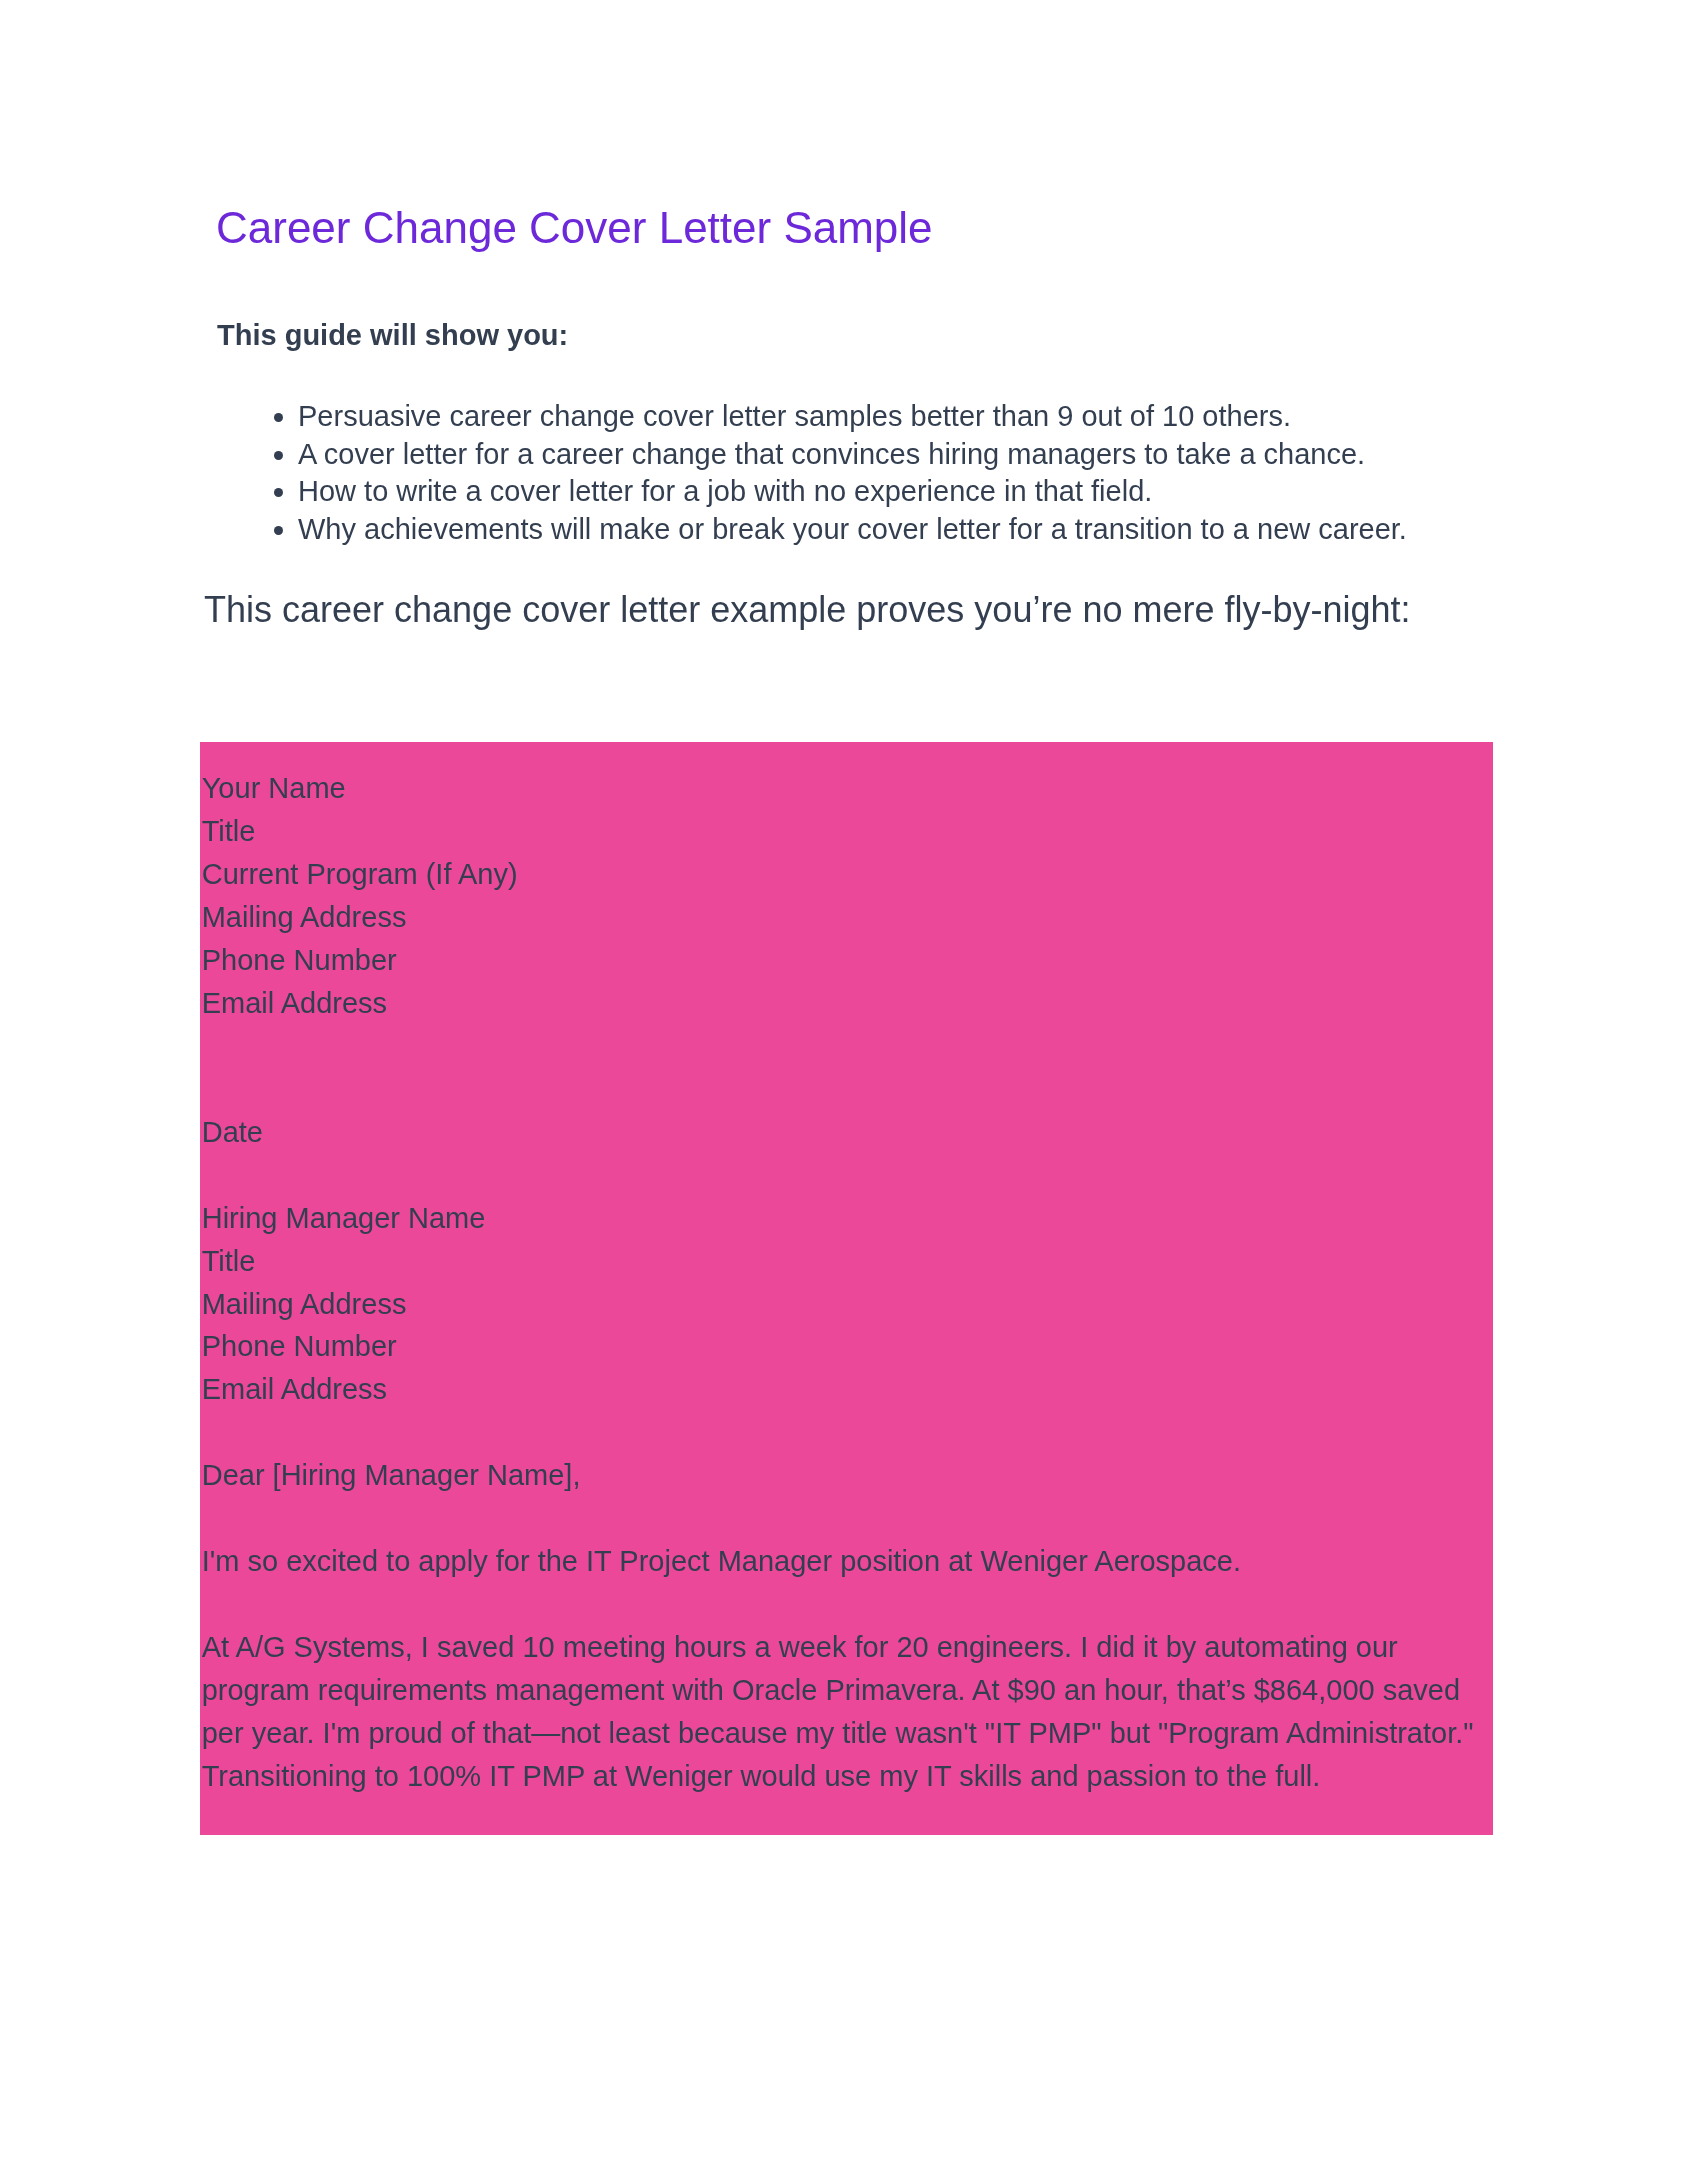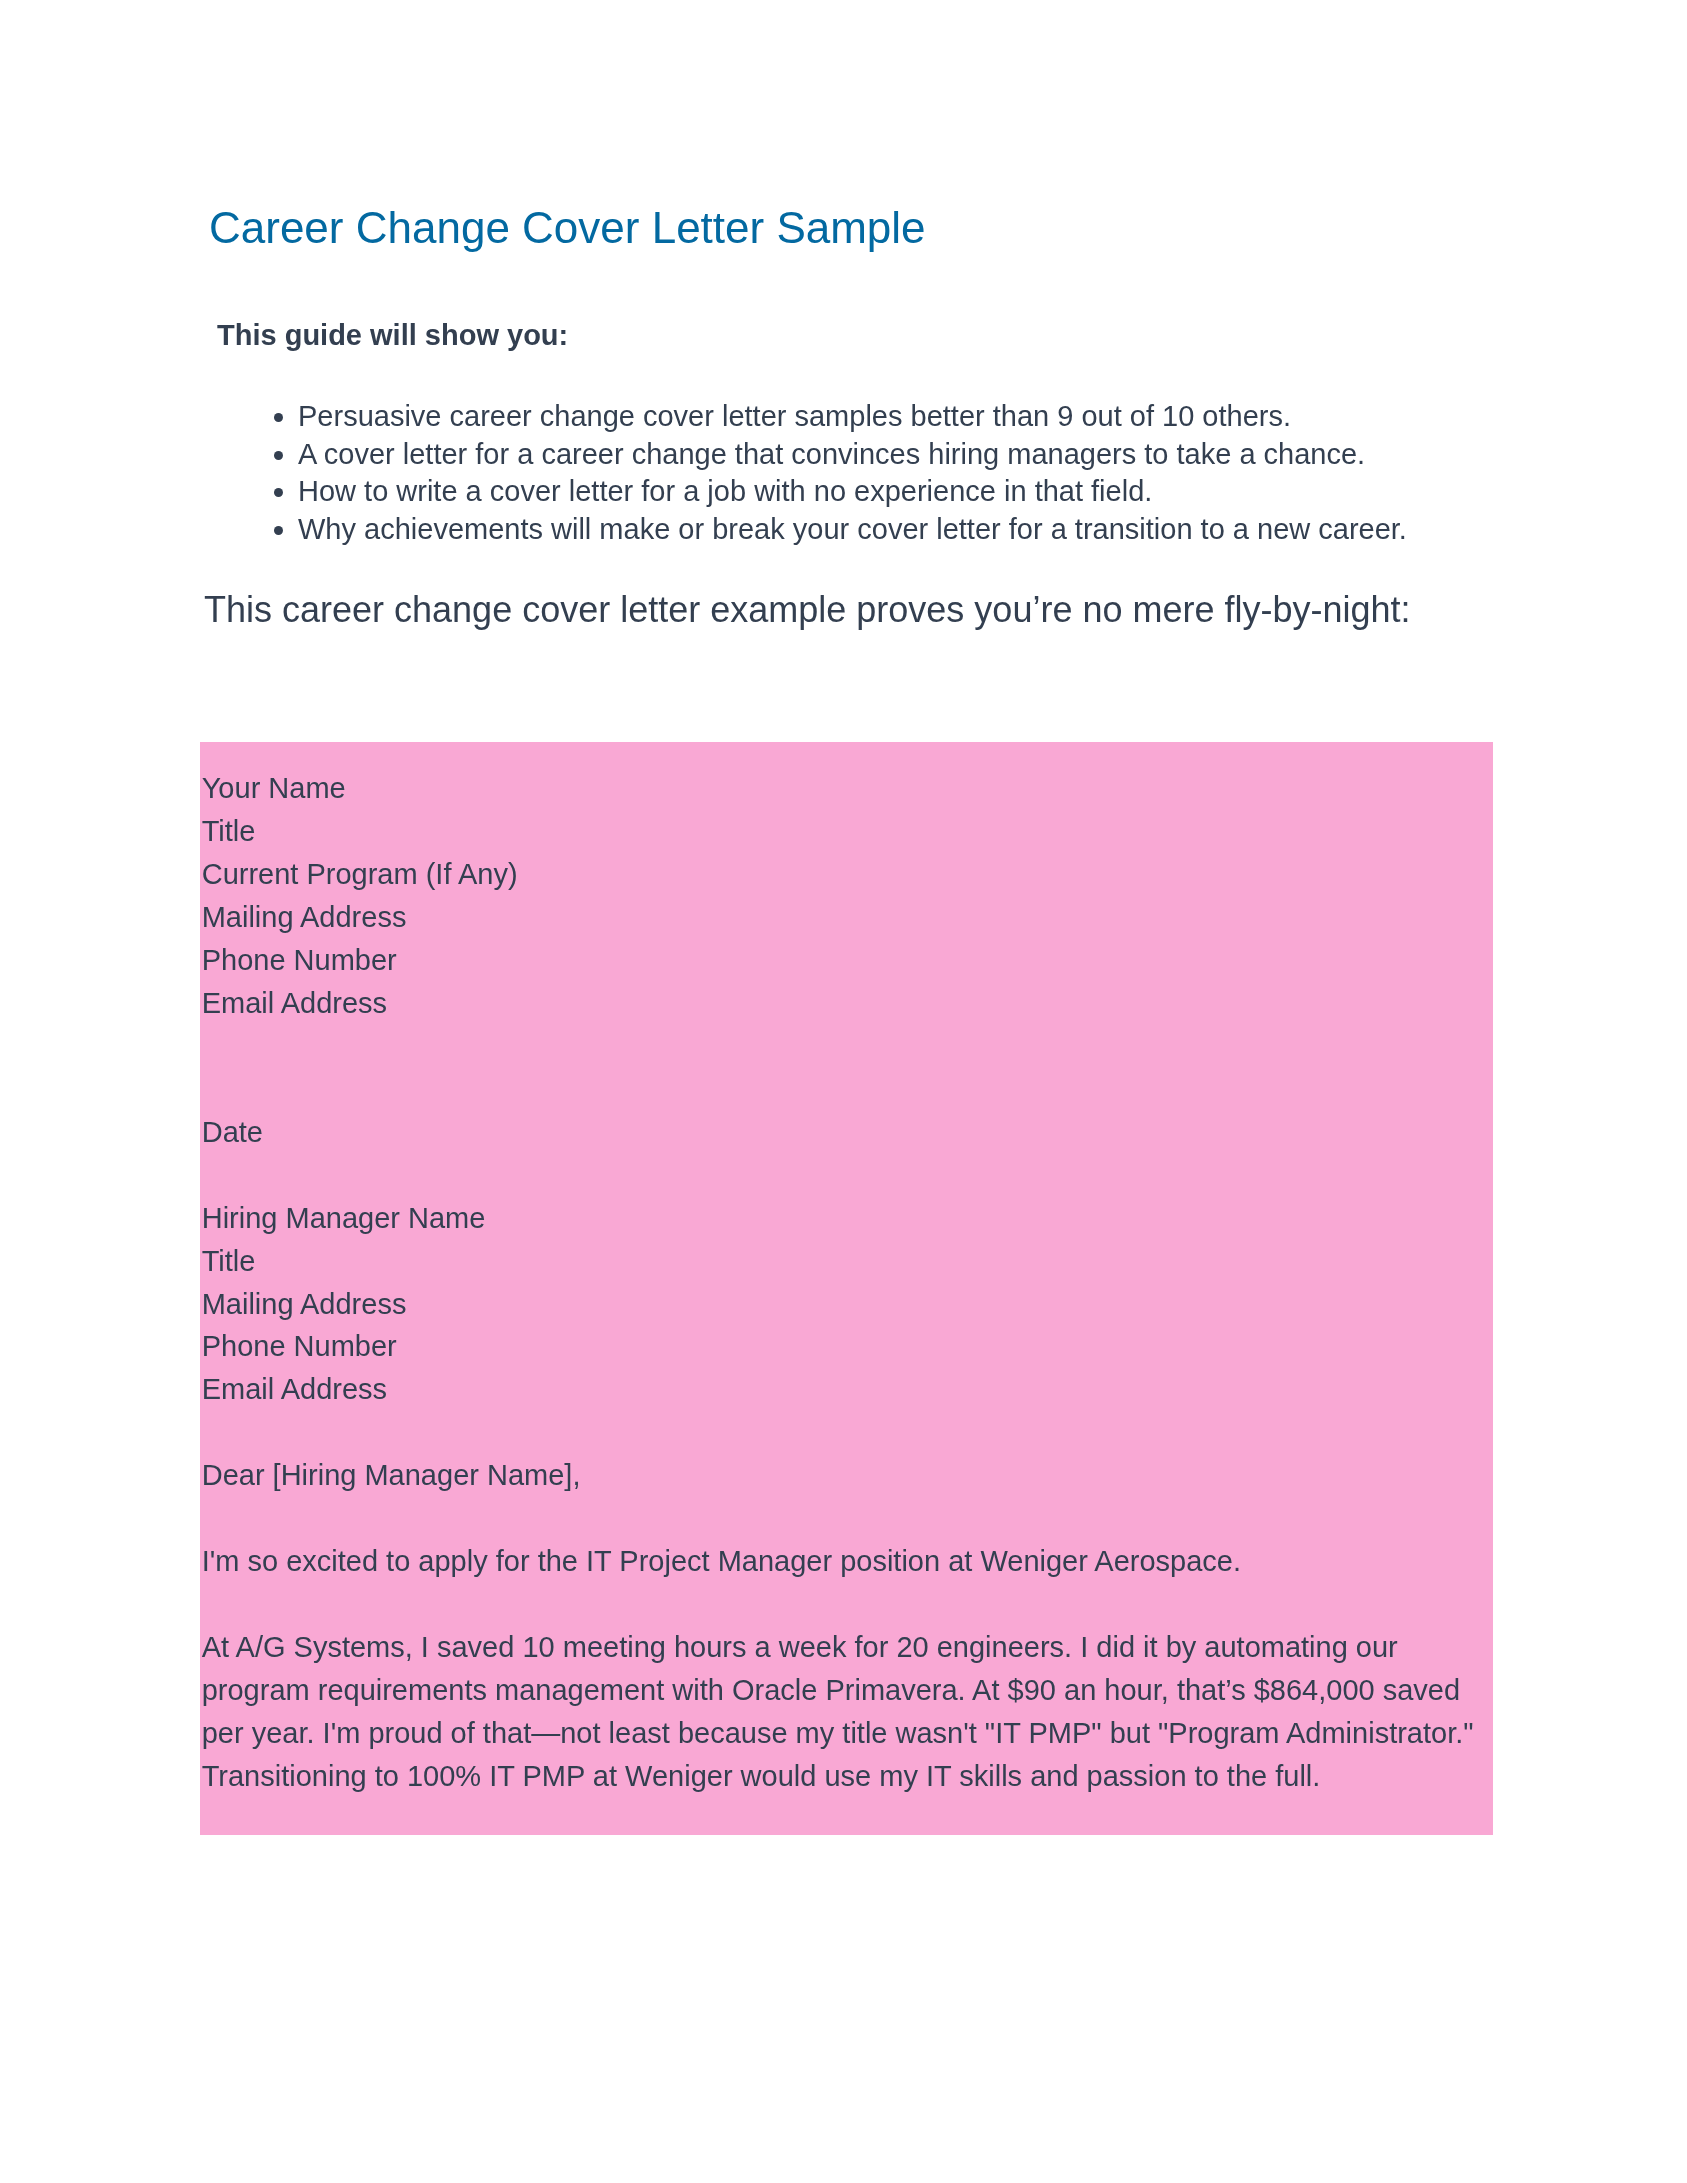--- a/index.html
+++ b/index.html
@@ -20,22 +20,22 @@
     box-sizing: border-box;
     width: 1687px;
   }
   .content {
     width: 1293px;
   }
   .doc-title {
     font-size: 44px;
     font-weight: 400;
     line-height: 1.15;
-    margin: 0 0 63px 9px;
-    color: #0369a1;
+    margin: 0 0 63px 16px;
+    color: #6d28d9;
   }
   .intro-heading {
     font-size: 29px;
     font-weight: 700;
     line-height: 1.25;
     margin: 0 0 45px 17px;
   }
   ul.guide-list {
     margin: 0 0 38px 0;
     padding-left: 98px;
@@ -45,21 +45,21 @@
   ul.guide-list li {
     margin: 0;
     padding: 0;
   }
   .lead-paragraph {
     font-size: 36px;
     line-height: 1.3;
     margin: 0 0 109px 4px;
   }
   .letter-box {
-    background: #f9a8d4;
+    background: #ec4899;
     width: 1293px;
     box-sizing: border-box;
     padding: 25px 3.5px 35px 1.7px;
     font-size: 29px;
     line-height: 1.48;
   }
   .letter-group {
     margin: 0 0 43px 0;
   }
   .letter-group.gap-2 {

